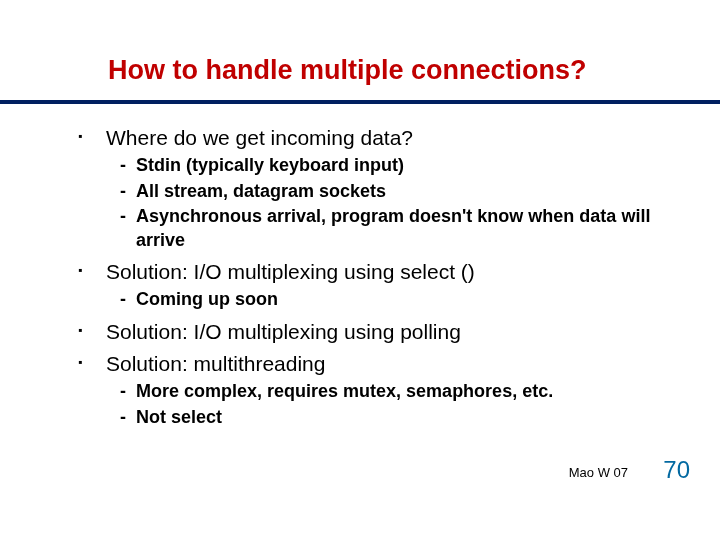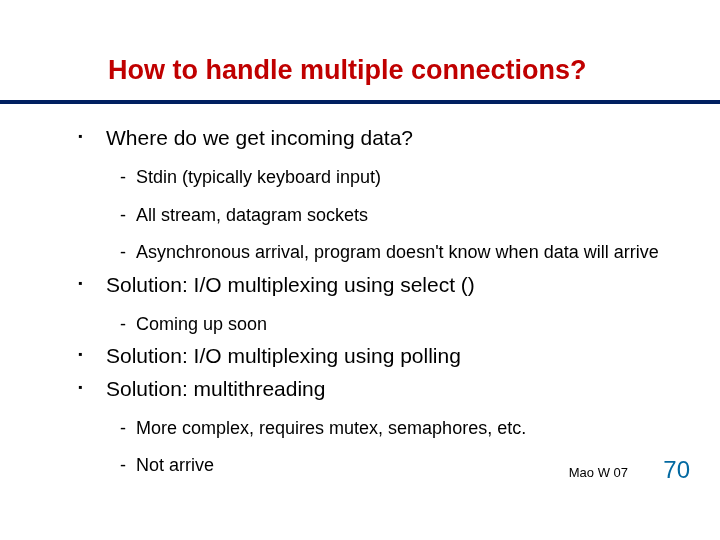--- a/index.html
+++ b/index.html
@@ -60,21 +60,22 @@
   }
   .l2group {
     margin-top: 2px;
     margin-bottom: 6px;
   }
   .l2 {
     position: relative;
     font-size: 18px;
     line-height: 1.3;
     padding-left: 58px;
-    margin-top: 14px;
+    margin-top: 2px;
+    font-weight: bold;
   }
   .l2::before {
     content: "-";
     position: absolute;
     left: 42px;
     top: 0;
     font-size: 18px;
     color: #000;
   }
   .footer-left {
@@ -112,21 +113,21 @@
     <div class="l1">Solution: I/O multiplexing using select ()</div>
     <div class="l2group">
       <div class="l2">Coming up soon</div>
     </div>
 
     <div class="l1">Solution: I/O multiplexing using polling</div>
 
     <div class="l1">Solution: multithreading</div>
     <div class="l2group">
       <div class="l2">More complex, requires mutex, semaphores, etc.</div>
-      <div class="l2">Not arrive</div>
+      <div class="l2">Not select</div>
     </div>
 
   </div>
 
   <div class="footer-left">Mao W 07</div>
   <div class="footer-right">70</div>
 
 </div>
 
 </body></html>

